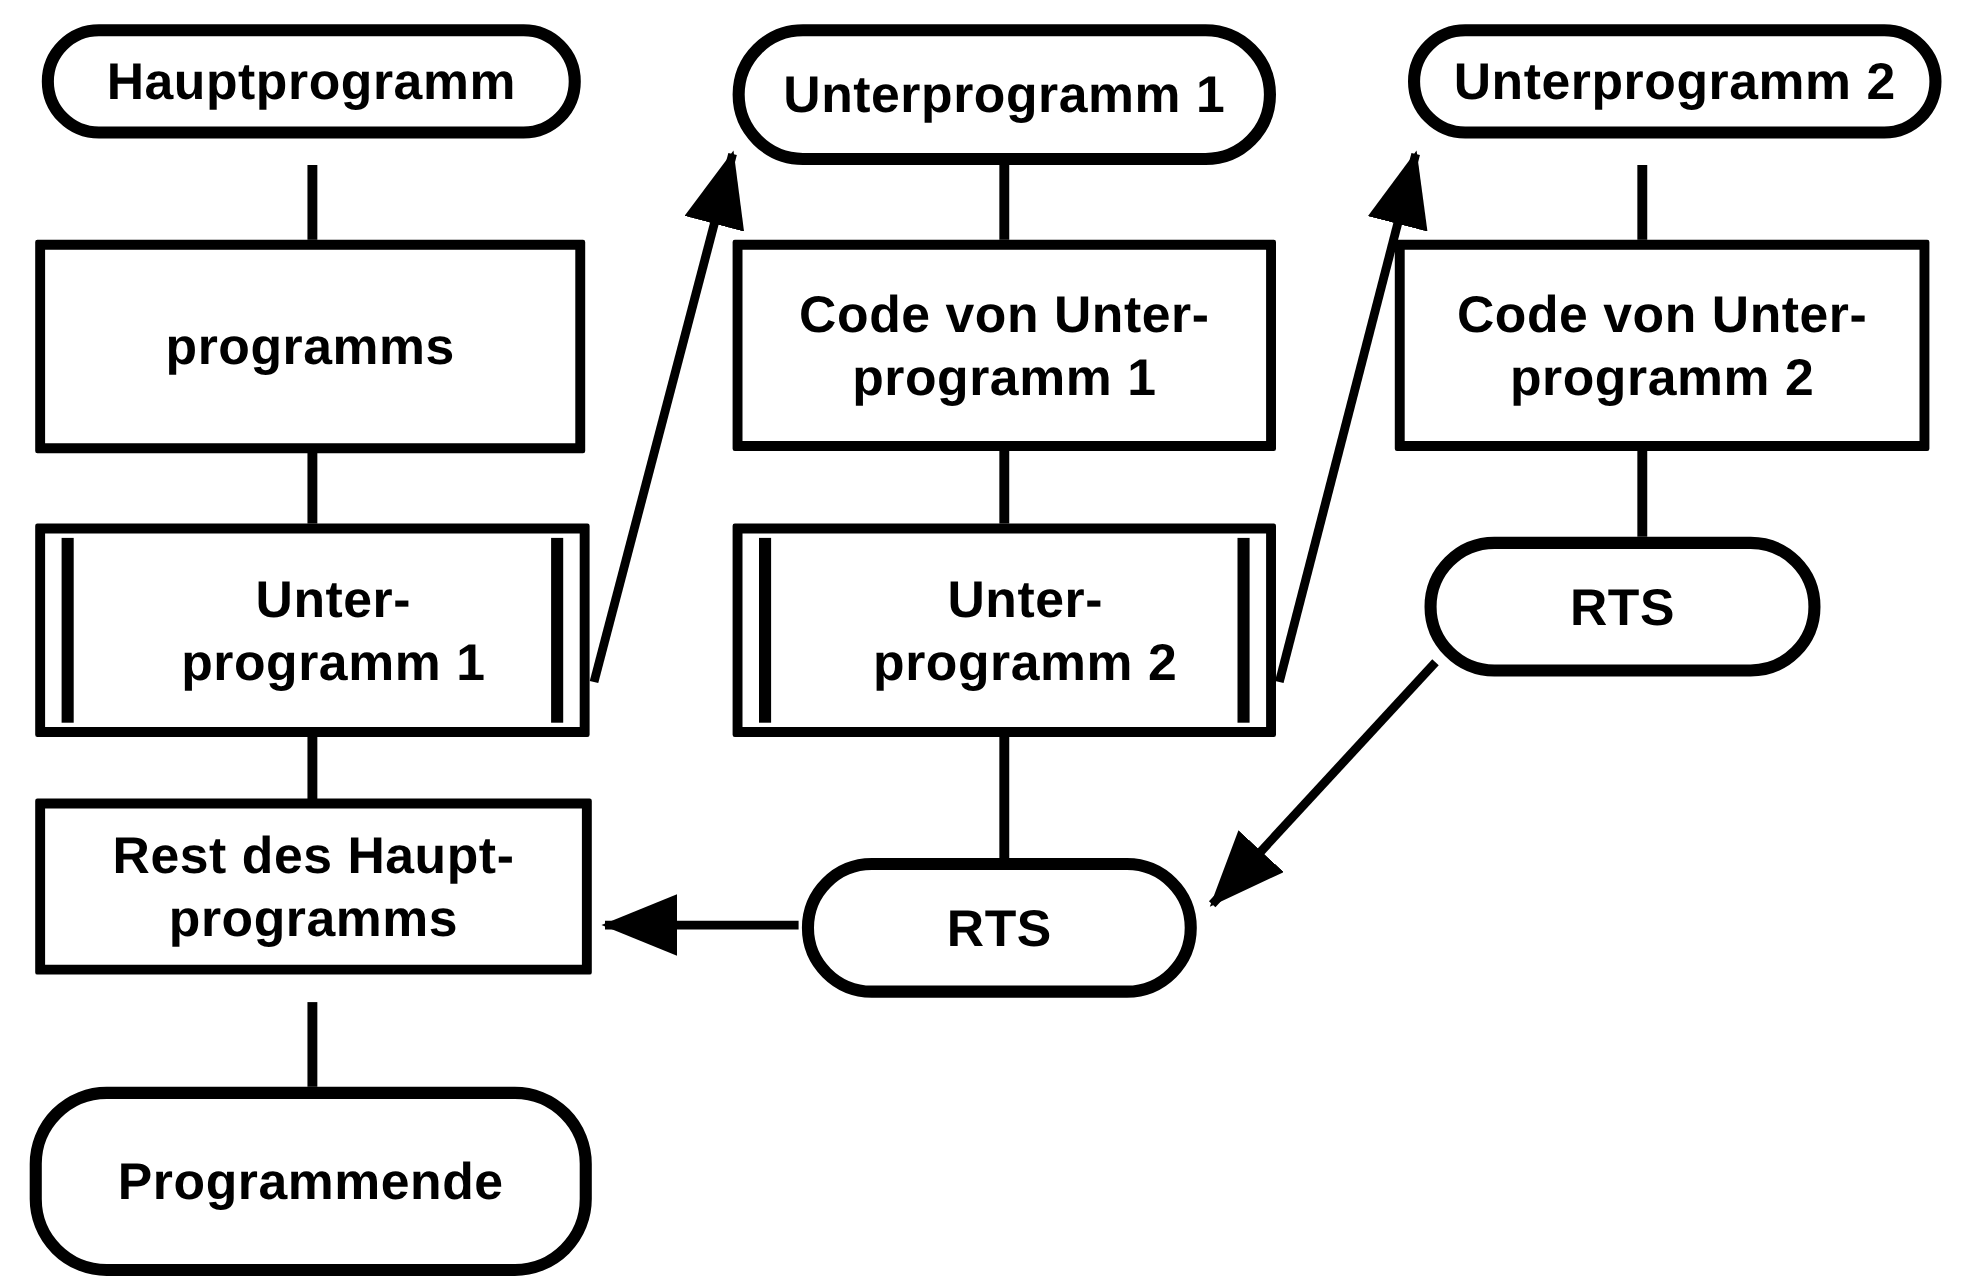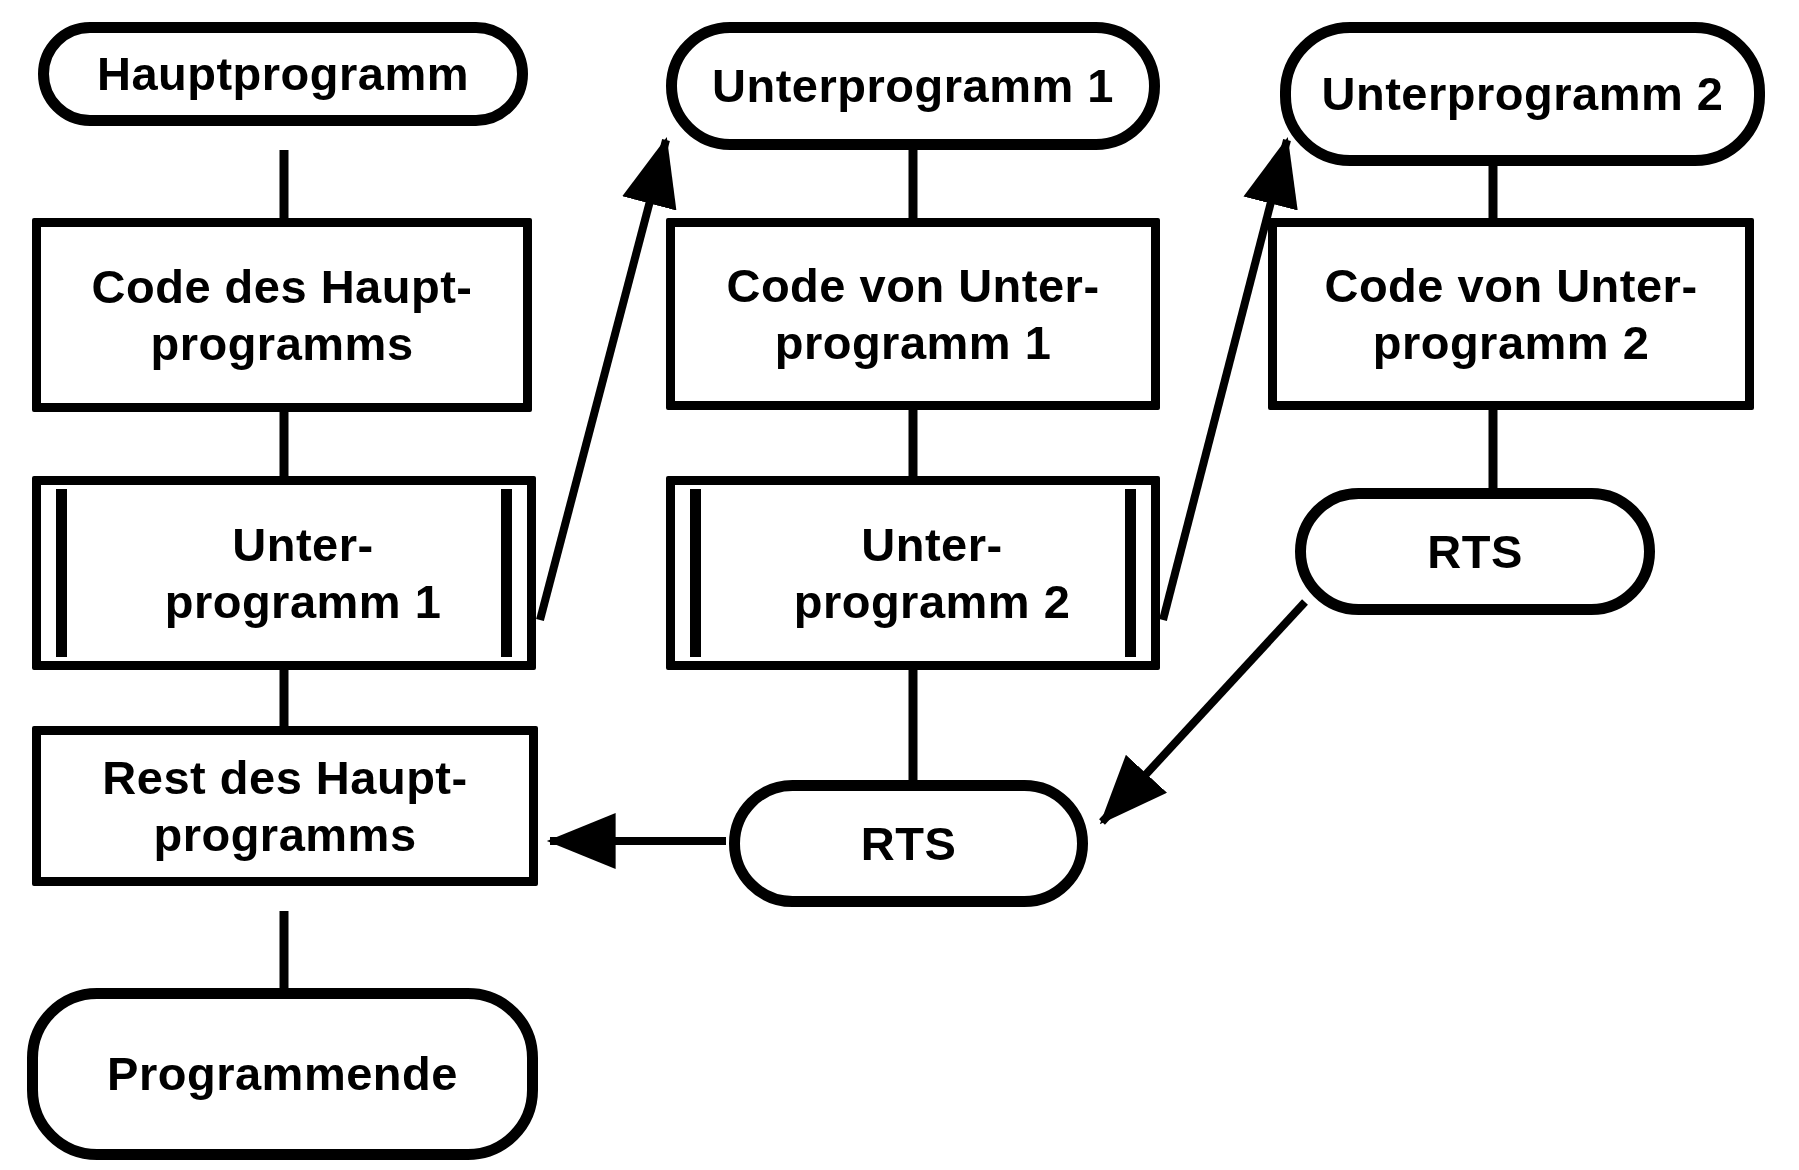--- a/index.html
+++ b/index.html
@@ -92,21 +92,20 @@
     <line x1="1305" y1="602" x2="1102" y2="822" stroke="#000000" stroke-width="8" marker-end="url(#arrowhead)"></line>
 
     <line x1="726" y1="841" x2="550" y2="841" stroke="#000000" stroke-width="8" marker-end="url(#arrowhead)"></line>
   </svg>
 
   <div class="node terminator" style="left:38px; top:22px; width:490px; height:104px;">
     <span>Hauptprogramm</span>
   </div>
 
   <div class="node process" style="left:32px; top:218px; width:500px; height:194px;">
-    <span>Code des Haupt-</span>
     <span>programms</span>
   </div>
 
   <div class="node predefined" style="left:32px; top:476px; width:504px; height:194px;">
     <div class="sidebar left"></div>
     <div class="sidebar right"></div>
     <span>Unter-</span>
     <span>programm 1</span>
   </div>
 
@@ -132,21 +131,21 @@
     <div class="sidebar left"></div>
     <div class="sidebar right"></div>
     <span>Unter-</span>
     <span>programm 2</span>
   </div>
 
   <div class="node terminator" style="left:729px; top:780px; width:359px; height:127px;">
     <span>RTS</span>
   </div>
 
-  <div class="node terminator" style="left:1280px; top:22px; width:485px; height:144px;">
+  <div class="node terminator" style="left:1280px; top:22px; width:485px; height:104px;">
     <span>Unterprogramm 2</span>
   </div>
 
   <div class="node process" style="left:1268px; top:218px; width:486px; height:192px;">
     <span>Code von Unter-</span>
     <span>programm 2</span>
   </div>
 
   <div class="node terminator" style="left:1295px; top:488px; width:360px; height:127px;">
     <span>RTS</span>

